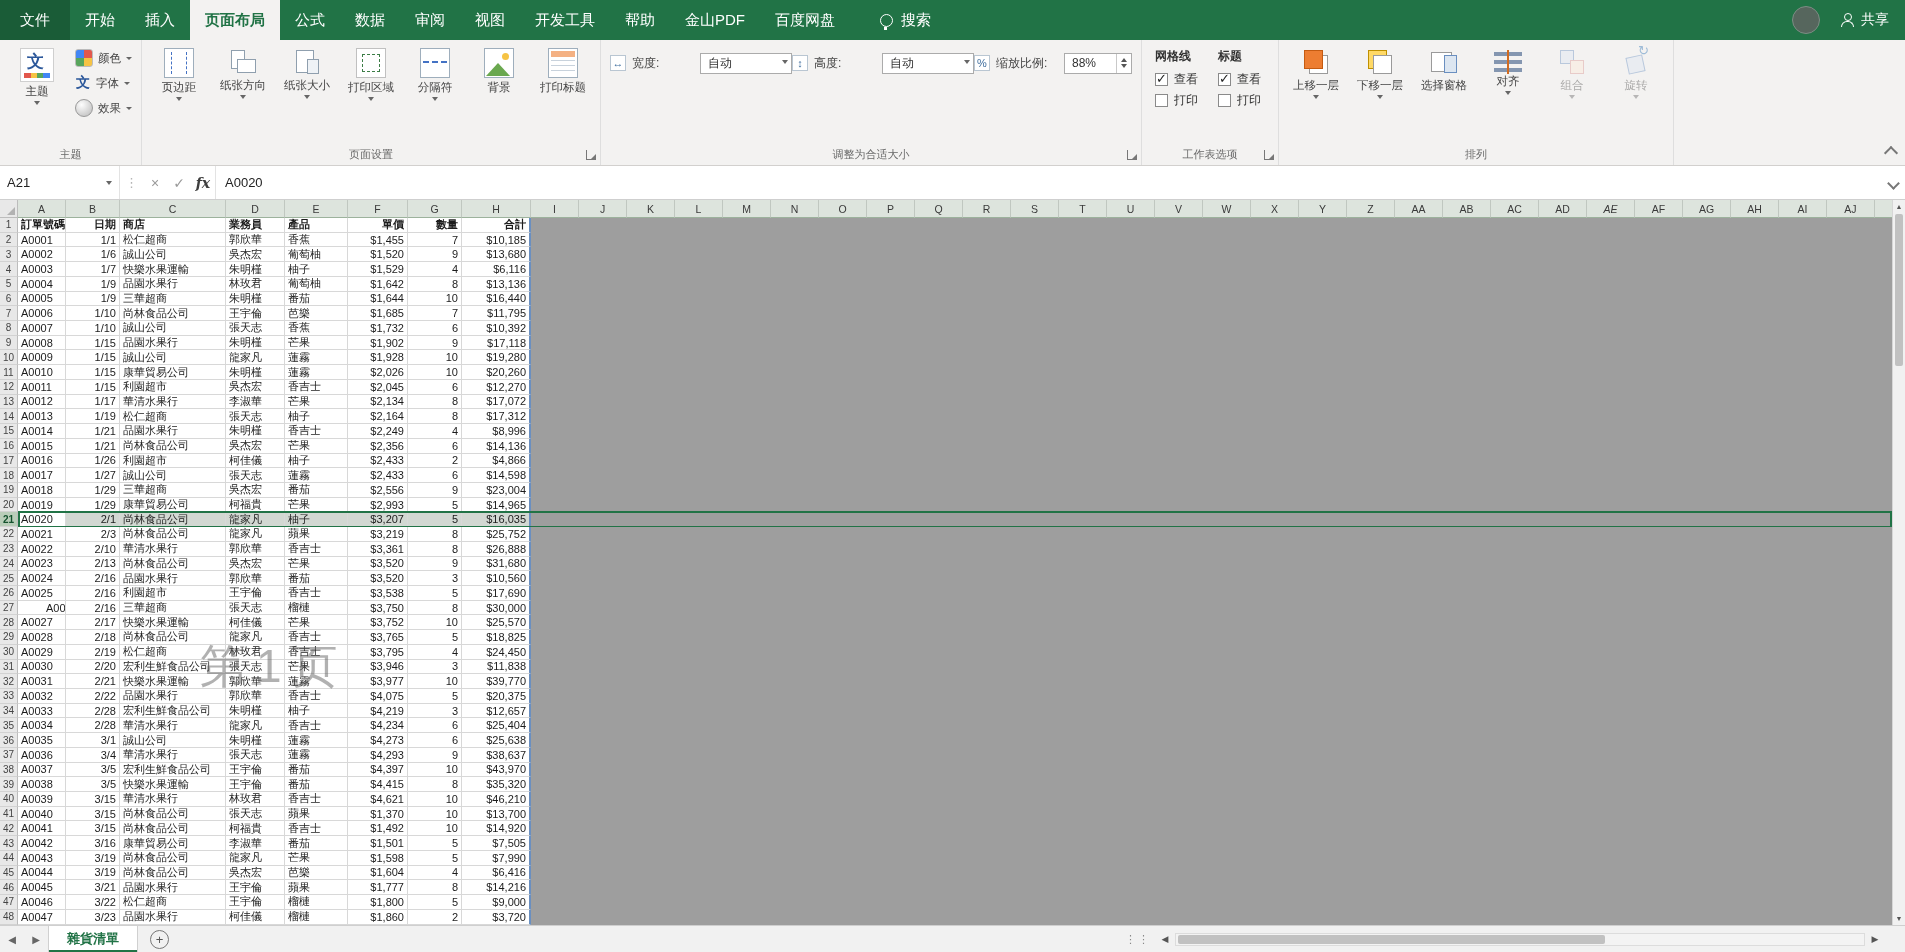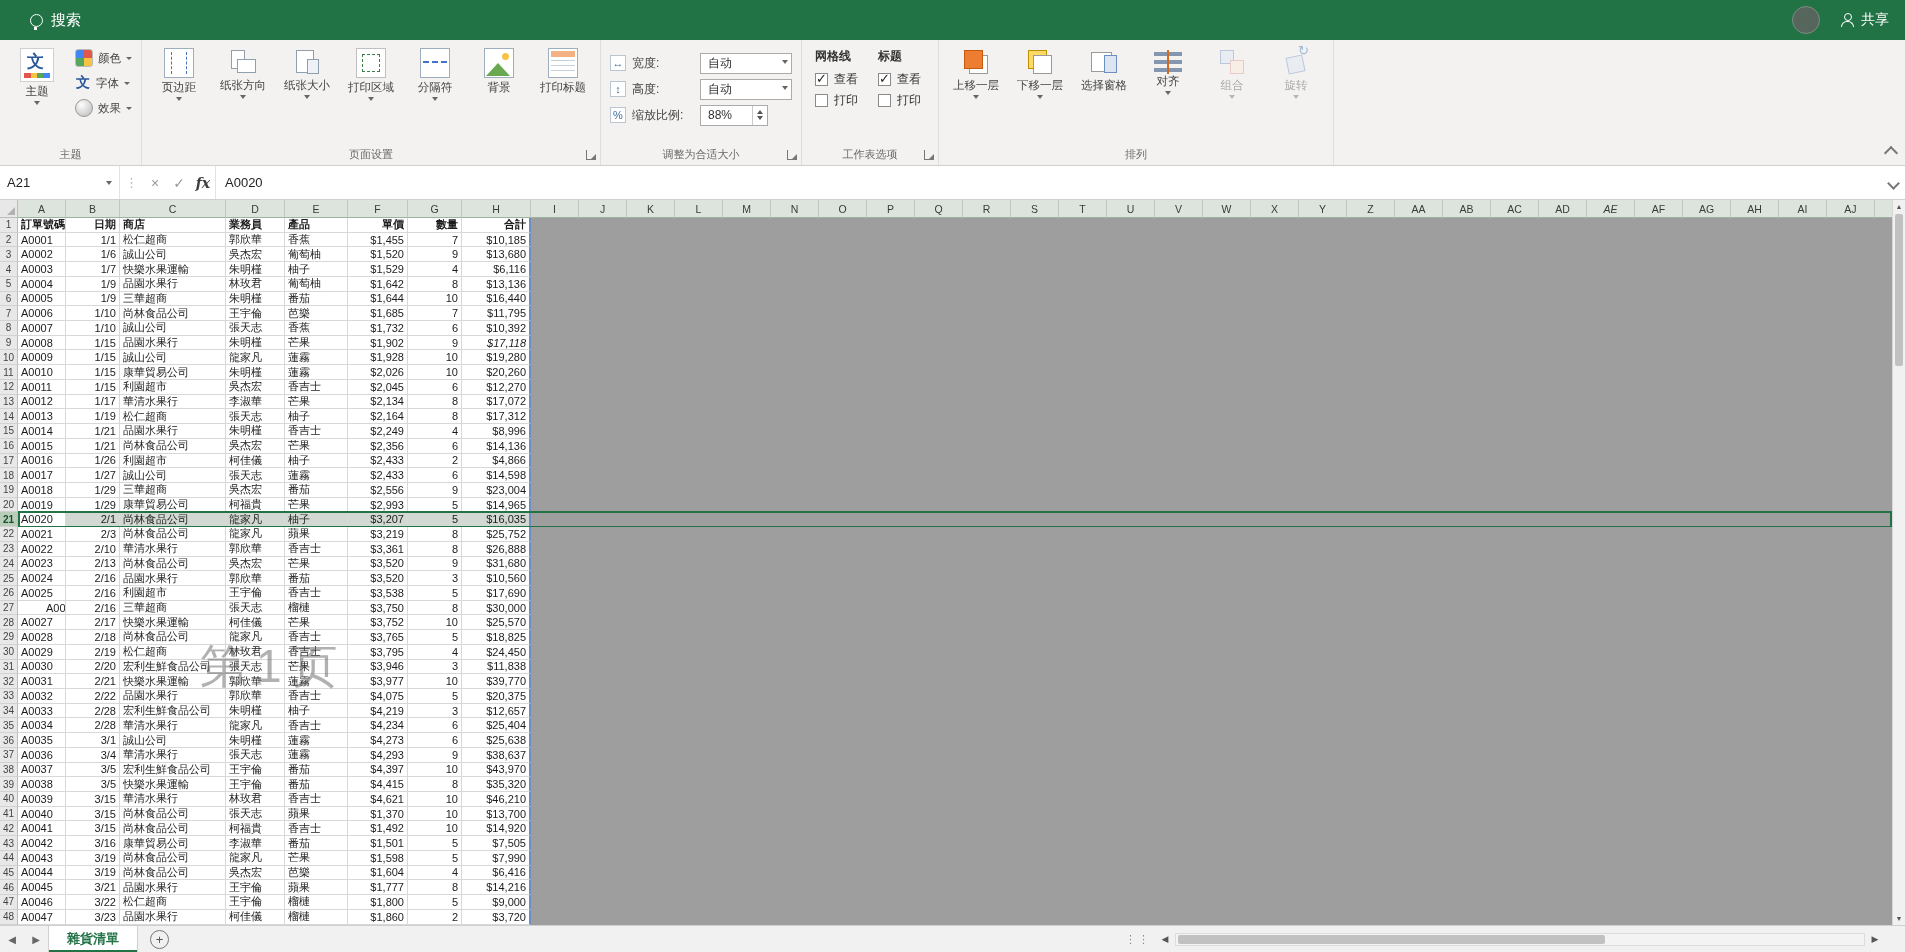--- a/index.html
+++ b/index.html
@@ -65,21 +65,21 @@
   .send-backward-icon::after{content:"";position:absolute;right:2px;bottom:2px;width:17px;height:17px;background:#fff;border:1px solid #9a9a9a}
   .selection-pane-icon::before{content:"";position:absolute;left:1px;top:4px;width:19px;height:18px;background:#fff;border:1px solid #9a9a9a}
   .selection-pane-icon::after{content:"";position:absolute;right:1px;top:7px;width:11px;height:16px;background:#dce6f1;border:1px solid #6a8fc0}
   .align-icon{margin-top:4px;height:20px !important;background:linear-gradient(180deg,#8496b0 0 4px,transparent 4px 8px,#8496b0 8px 12px,transparent 12px 16px,#8496b0 16px 20px)}
   .align-icon::after{content:"";position:absolute;left:13px;top:-2px;bottom:-2px;border-left:2px solid #d26b1f}
   .group-icon::before{content:"";position:absolute;left:2px;top:2px;width:12px;height:12px;background:#dce6f1;border:1px solid #6a8fc0}
   .group-icon::after{content:"";position:absolute;right:2px;bottom:2px;width:12px;height:12px;background:#fde9d9;border:1px solid #d99694}
   .rotate-icon::before{content:"";position:absolute;left:5px;top:8px;width:15px;height:15px;background:#dce6f1;border:1px solid #6a8fc0;transform:rotate(-12deg)}
   .rotate-icon::after{content:"↻";position:absolute;right:1px;top:-5px;font-size:13px;color:#2e74b5}
   
-  .fields{display:flex;flex-direction:column;justify-content:flex-end;padding:6px 4px 0 4px}
+  .fields{display:flex;flex-direction:row;justify-content:flex-end;padding:6px 4px 0 4px}
   .field{display:flex;align-items:center;gap:6px;margin:2.5px 0;font-size:12px;color:#444}
   .ficon{width:16px;height:16px;border:1px solid #b9c6d2;background:#fff;color:#3f6e9e;font-size:11px;display:flex;align-items:center;justify-content:center;box-sizing:border-box}
   .width-icon::before{content:"↔"}
   .height-icon::before{content:"↕"}
   .scale-icon::before{content:"%"}
   .flabel{width:62px;text-align:left;white-space:nowrap}
   .combo{width:92px;height:21px;background:#fff;border:1px solid #ababab;display:flex;align-items:center;justify-content:space-between;padding:0 3px 0 7px;font-size:12px;color:#333;box-sizing:border-box}
   .combo .caret{margin:0}
   .spin{width:68px;height:21px;background:#fff;border:1px solid #ababab;display:flex;align-items:center;box-sizing:border-box;font-size:12px;color:#333}
   .spin .val{flex:1;padding-left:7px}
@@ -134,20 +134,34 @@
   .grip{margin-left:auto;display:flex;align-items:center;color:#888;font-size:11px;letter-spacing:2px;padding-right:6px}
   .hscroll{display:flex;align-items:center;width:726px;gap:2px;margin-right:22px}
   .harr{width:16px;text-align:center;color:#555;font-size:9px}
   .htrack{flex:1;height:13px;background:#f3f3f3;border:1px solid #dcdcdc;position:relative;box-sizing:border-box}
   .hthumb{position:absolute;left:2px;top:1px;bottom:1px;width:62%;background:#c1c1c1;border-radius:2px}
 </style>
 </head>
 <body>
 
 <div class="tabbar">
+  <div style="display:flex">
+      <div class="rtab file">文件</div>
+      <div class="rtab">开始</div>
+      <div class="rtab">插入</div>
+      <div class="rtab active">页面布局</div>
+      <div class="rtab">公式</div>
+      <div class="rtab">数据</div>
+      <div class="rtab">审阅</div>
+      <div class="rtab">视图</div>
+      <div class="rtab">开发工具</div>
+      <div class="rtab">帮助</div>
+      <div class="rtab">金山PDF</div>
+      <div class="rtab">百度网盘</div>
+    </div>
   <div class="ribbon-search">
     <span class="bulb-icon"></span>
     <span>搜索</span>
   </div>
   <div class="tabbar-right">
     <div class="avatar"></div>
     <div class="share">
       <span class="person-icon"></span>
       <span>共享</span>
     </div>
@@ -476,21 +490,21 @@
       </div>
       <div class="grow">
         <div class="rowhdr">9</div>
         <div class="cell al" style="width: 48px; min-width: 48px;">A0008</div>
         <div class="cell ar" style="width: 54px; min-width: 54px;">1/15</div>
         <div class="cell al" style="width: 106px; min-width: 106px;">品園水果行</div>
         <div class="cell al" style="width: 59px; min-width: 59px;">朱明槿</div>
         <div class="cell al" style="width: 63px; min-width: 63px;">芒果</div>
         <div class="cell ar" style="width: 60px; min-width: 60px;">$1,902</div>
         <div class="cell ar" style="width: 54px; min-width: 54px;">9</div>
-        <div class="cell ar plast" style="width: 69px; min-width: 69px; font-style: italic;">$17,118</div>
+        <div class="cell ar plast" style="width: 69px; min-width: 69px;">$17,118</div>
         <div class="gfill"></div>
       </div>
       <div class="grow">
         <div class="rowhdr">10</div>
         <div class="cell al" style="width: 48px; min-width: 48px;">A0009</div>
         <div class="cell ar" style="width: 54px; min-width: 54px;">1/15</div>
         <div class="cell al" style="width: 106px; min-width: 106px;">誠山公司</div>
         <div class="cell al" style="width: 59px; min-width: 59px;">龍家凡</div>
         <div class="cell al" style="width: 63px; min-width: 63px;">蓮霧</div>
         <div class="cell ar" style="width: 60px; min-width: 60px;">$1,928</div>

